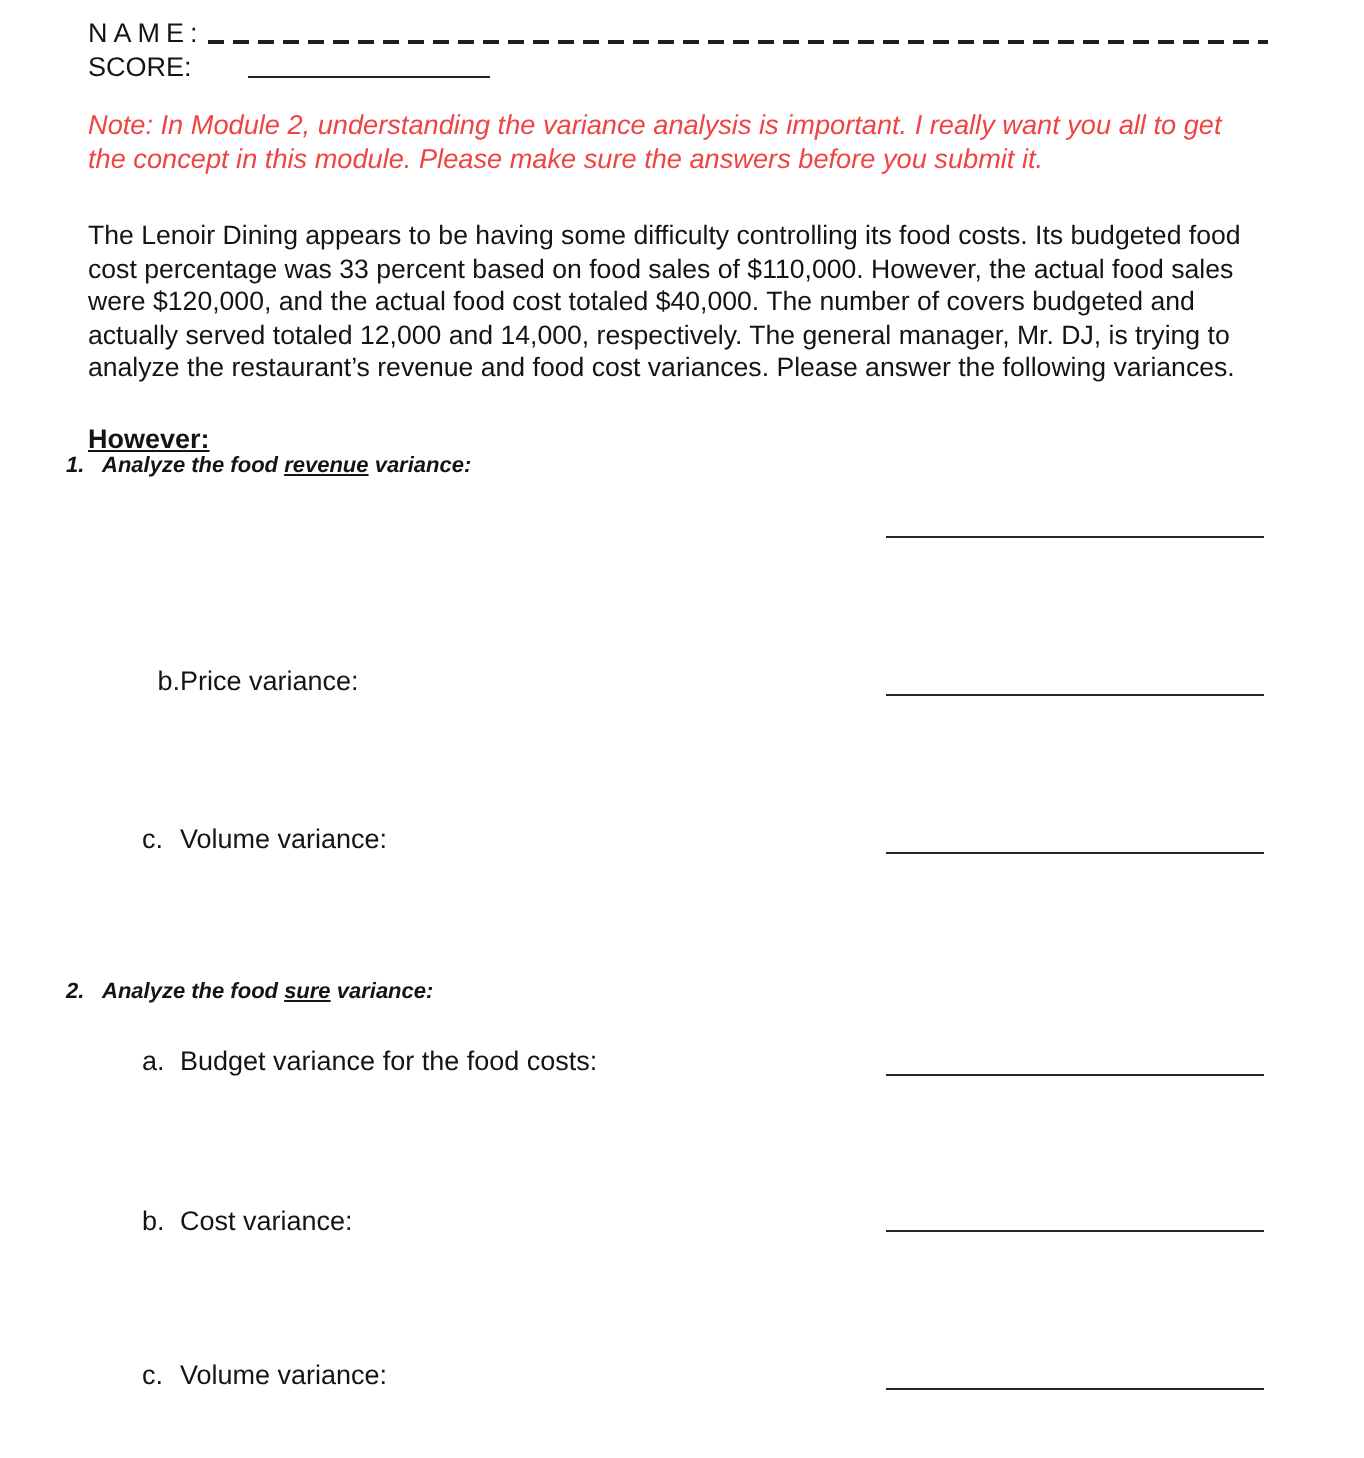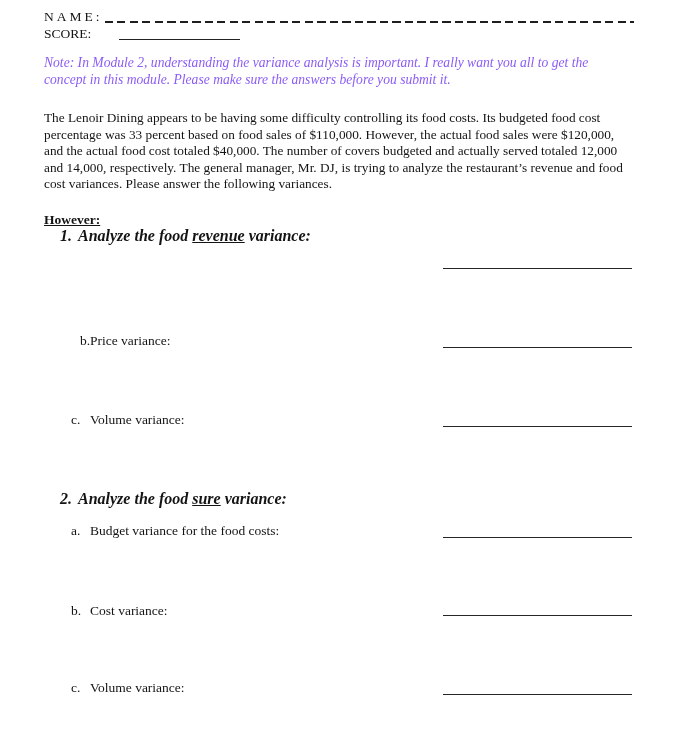--- a/index.html
+++ b/index.html
@@ -1,21 +1,21 @@
 <!DOCTYPE html>
 <html><head>
 <meta charset="utf-8">
 <style>
   html, body { margin: 0; padding: 0; background: #ffffff; }
   .page {
     position: relative;
     width: 682px;
     height: 729px;
     background: #ffffff;
-    font-family: Liberation Serif, serif;
+    font-family: Liberation Sans, sans-serif;
     color: #141414;
     overflow: hidden;
   }
   .abs { position: absolute; }
 
   
   .name-row { top: 9px; left: 44px; width: 590px; display: flex; font-size: 13.5px; }
   .name-label { letter-spacing: 3px; white-space: nowrap; }
   .name-dashes {
     flex: 1;
@@ -50,21 +50,21 @@
 
   
   .required {
     top: 212px; left: 44px;
     font-size: 13.5px;
     font-weight: bold;
     text-decoration: underline;
   }
 
   
-  .q-title { left: 60px; font-size: 16px; font-weight: bold; font-style: italic; white-space: nowrap; }
+  .q-title { left: 33px; font-size: 11px; font-weight: bold; font-style: italic; white-space: nowrap; }
   .q-title .q-num { display: inline-block; width: 18px; }
   .q-title .u { text-decoration: underline; }
   .q1-title { top: 227px; }
   .q2-title { top: 490px; }
 
   
   .sub-item { left: 71px; font-size: 13.5px; white-space: nowrap; }
   .sub-item .item-letter { display: inline-block; width: 19px; }
   .si-1a { top: 253px; }
   .si-1b { top: 333px; text-align: right; }
@@ -93,21 +93,21 @@
   <div class="abs name-row">
     <span class="name-label">NAME:</span>
     <span class="name-dashes"></span>
   </div>
 
   <div class="abs score-row">
     <span>SCORE:</span>
     <span class="score-line"></span>
   </div>
 
-  <div class="abs note" style="color: #8b5cf6;">Note: In Module 2, understanding the variance analysis is important. I really want you all to get the concept in this module. Please make sure the answers before you submit it.</div>
+  <div class="abs note" style="color: #ef4444;">Note: In Module 2, understanding the variance analysis is important. I really want you all to get the concept in this module. Please make sure the answers before you submit it.</div>
 
   <div class="abs intro">The Lenoir Dining appears to be having some difficulty controlling its food costs. Its budgeted food cost percentage was 33 percent based on food sales of $110,000. However, the actual food sales were $120,000, and the actual food cost totaled $40,000. The number of covers budgeted and actually served totaled 12,000 and 14,000, respectively. The general manager, Mr. DJ, is trying to analyze the restaurant’s revenue and food cost variances. Please answer the following variances.</div>
 
   <div class="abs required">However:</div>
 
   <div class="abs q-title q1-title">
     <span class="q-num">1.</span><span>Analyze the food </span><span class="u">revenue</span><span> variance:</span>
   </div>
 
   <div class="abs blank bl-1a"></div>

